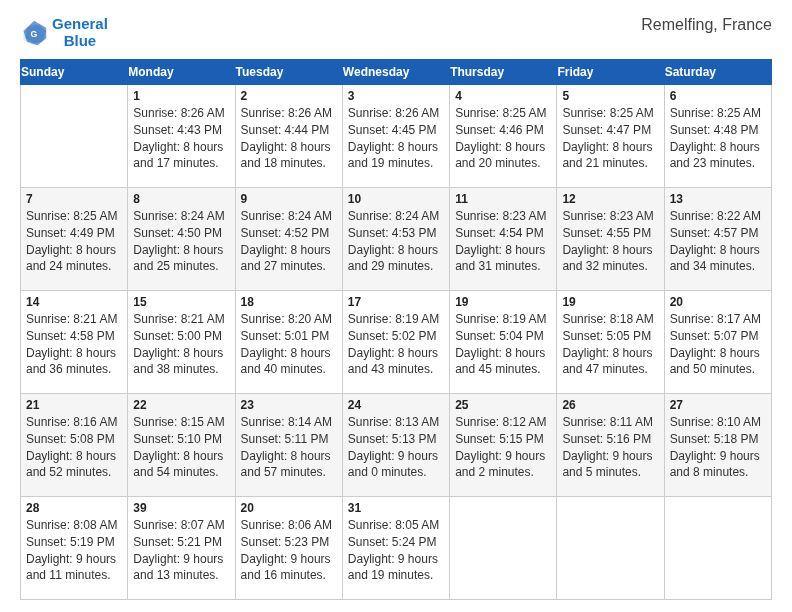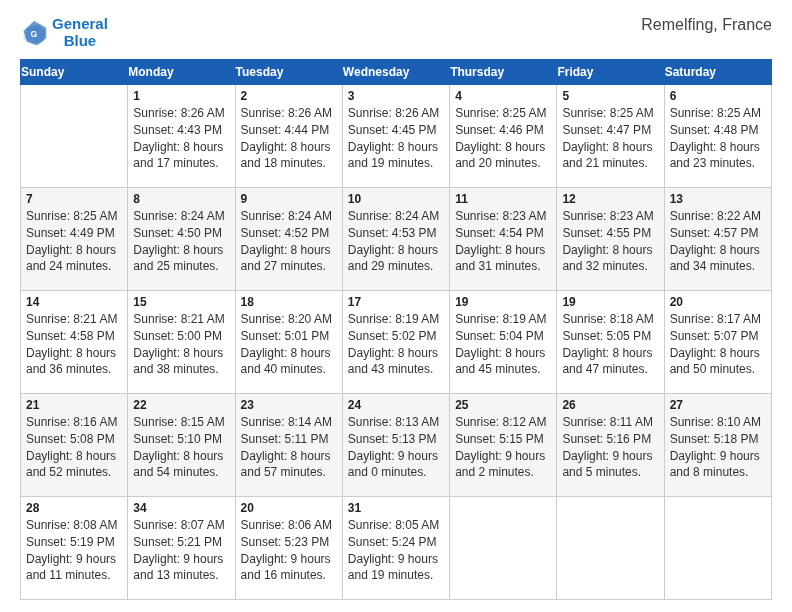--- a/index.html
+++ b/index.html
@@ -254,21 +254,21 @@
             <span class="day-number">27</span>
             <div class="day-info">Sunrise: 8:10 AM<br>Sunset: 5:18 PM<br>Daylight: 9 hours<br>and 8 minutes.</div>
           </td>
         </tr>
         <tr>
           <td>
             <span class="day-number">28</span>
             <div class="day-info">Sunrise: 8:08 AM<br>Sunset: 5:19 PM<br>Daylight: 9 hours<br>and 11 minutes.</div>
           </td>
           <td>
-            <span class="day-number">34</span>
+            <span class="day-number">39</span>
             <div class="day-info">Sunrise: 8:07 AM<br>Sunset: 5:21 PM<br>Daylight: 9 hours<br>and 13 minutes.</div>
           </td>
           <td>
             <span class="day-number">20</span>
             <div class="day-info">Sunrise: 8:06 AM<br>Sunset: 5:23 PM<br>Daylight: 9 hours<br>and 16 minutes.</div>
           </td>
           <td>
             <span class="day-number">31</span>
             <div class="day-info">Sunrise: 8:05 AM<br>Sunset: 5:24 PM<br>Daylight: 9 hours<br>and 19 minutes.</div>
           </td>

